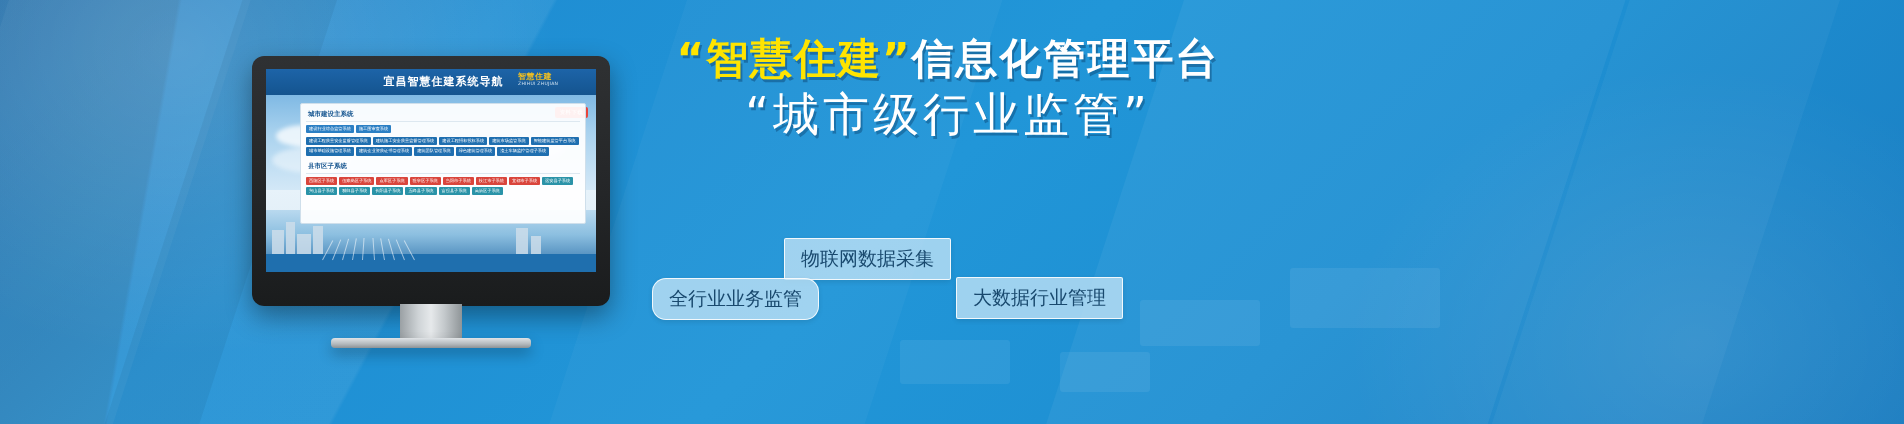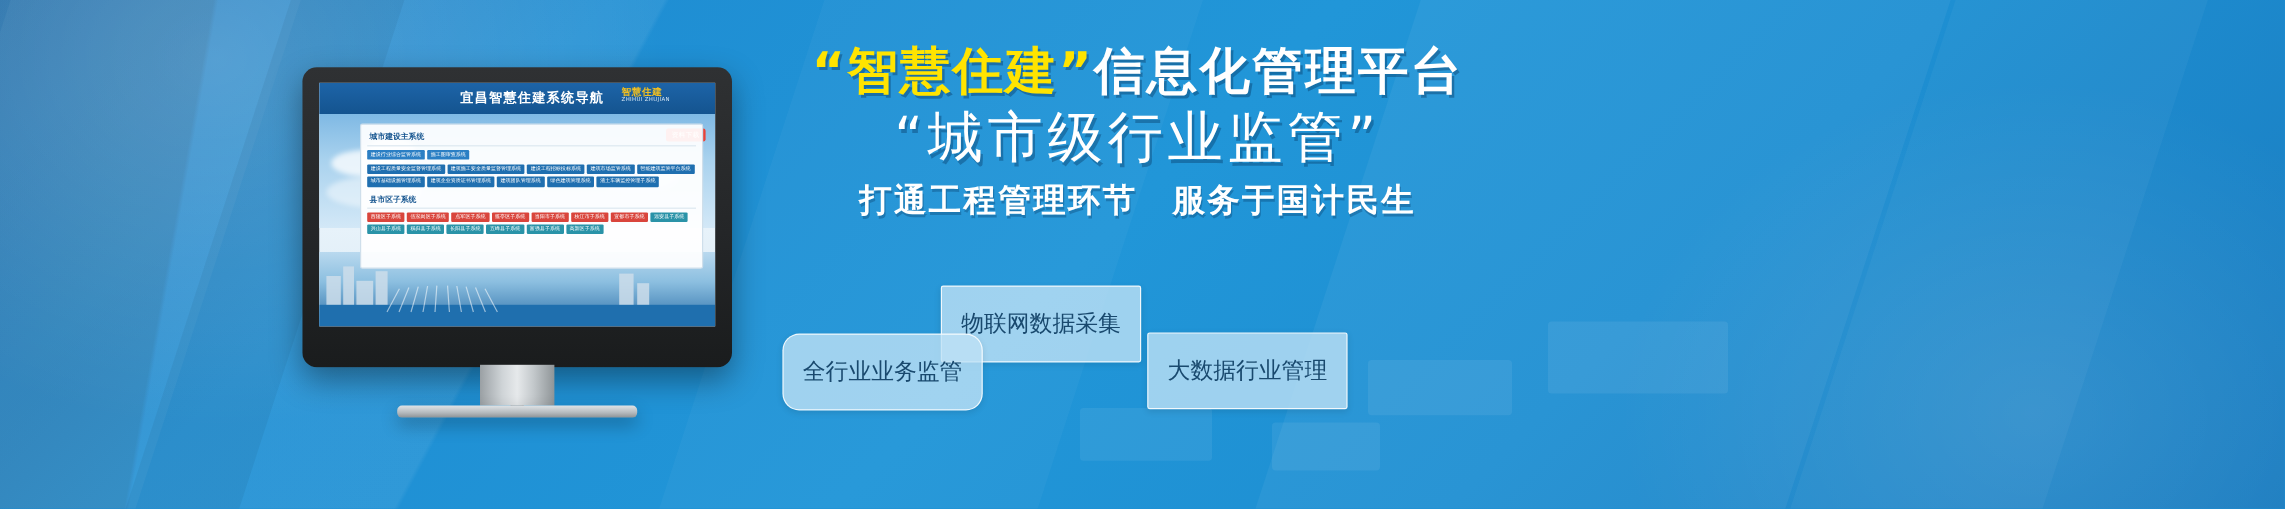--- a/index.html
+++ b/index.html
@@ -78,21 +78,21 @@
   .h1{font-size:42px;font-weight:bold;letter-spacing:2px;line-height:1.2;white-space:nowrap;}
   .h1 .yellow{color:#ffe400;text-shadow:2px 3px 0 rgba(0,40,80,0.35);margin-top:46px;}
   .h1 .white{color:#ffffff;text-shadow:2px 3px 0 rgba(0,40,80,0.35);text-align:center;}
   .h2{font-size:46px;font-weight:normal;color:#ffffff;letter-spacing:4px;line-height:1.25;
       white-space:nowrap;text-shadow:2px 3px 0 rgba(0,40,80,0.33);margin-top:2px;}
   .h3{font-size:27px;font-weight:bold;color:#ffffff;letter-spacing:2px;line-height:1.3;
       white-space:nowrap;text-shadow:1px 2px 0 rgba(0,40,80,0.28);margin-top:6px;}
 
   
   .tag{position:absolute;background:rgba(190,225,245,0.80);border:1px solid rgba(255,255,255,0.85);
-    color:#19496e;font-size:19px;padding:18px 16px;white-space:nowrap;border-radius:2px;
+    color:#19496e;font-size:19px;padding:7px 16px;white-space:nowrap;border-radius:2px;
     box-shadow:0 2px 5px rgba(0,0,0,0.10);}
   .t0{left:784px;top:238px;}
   .t1{left:956px;top:238px;margin-top:39px;}
   .t2{left:652px;top:278px;border-radius:14px;}
   .t3{left:868px;top:292px;}
 </style>
 </head>
 <body>
 
 <div class="banner">
@@ -193,20 +193,19 @@
     </div>
 
     <div class="apple"></div>
     <div class="neck"></div>
     <div class="base"></div>
   </div>
 
   <div class="copy">
     <div class="h1"><span class="yellow">“智慧住建”</span><span class="white">信息化管理平台</span></div>
     <div class="h2">“城市级行业监管”</div>
-    <div class="h3">打通工程管理环节　服务于国计民生</div>
   </div>
 
   <div class="tag t0">物联网数据采集</div>
   <div class="tag t1">大数据行业管理</div>
   <div class="tag t2">全行业业务监管</div>
 
 </div>
 
 </body></html>

